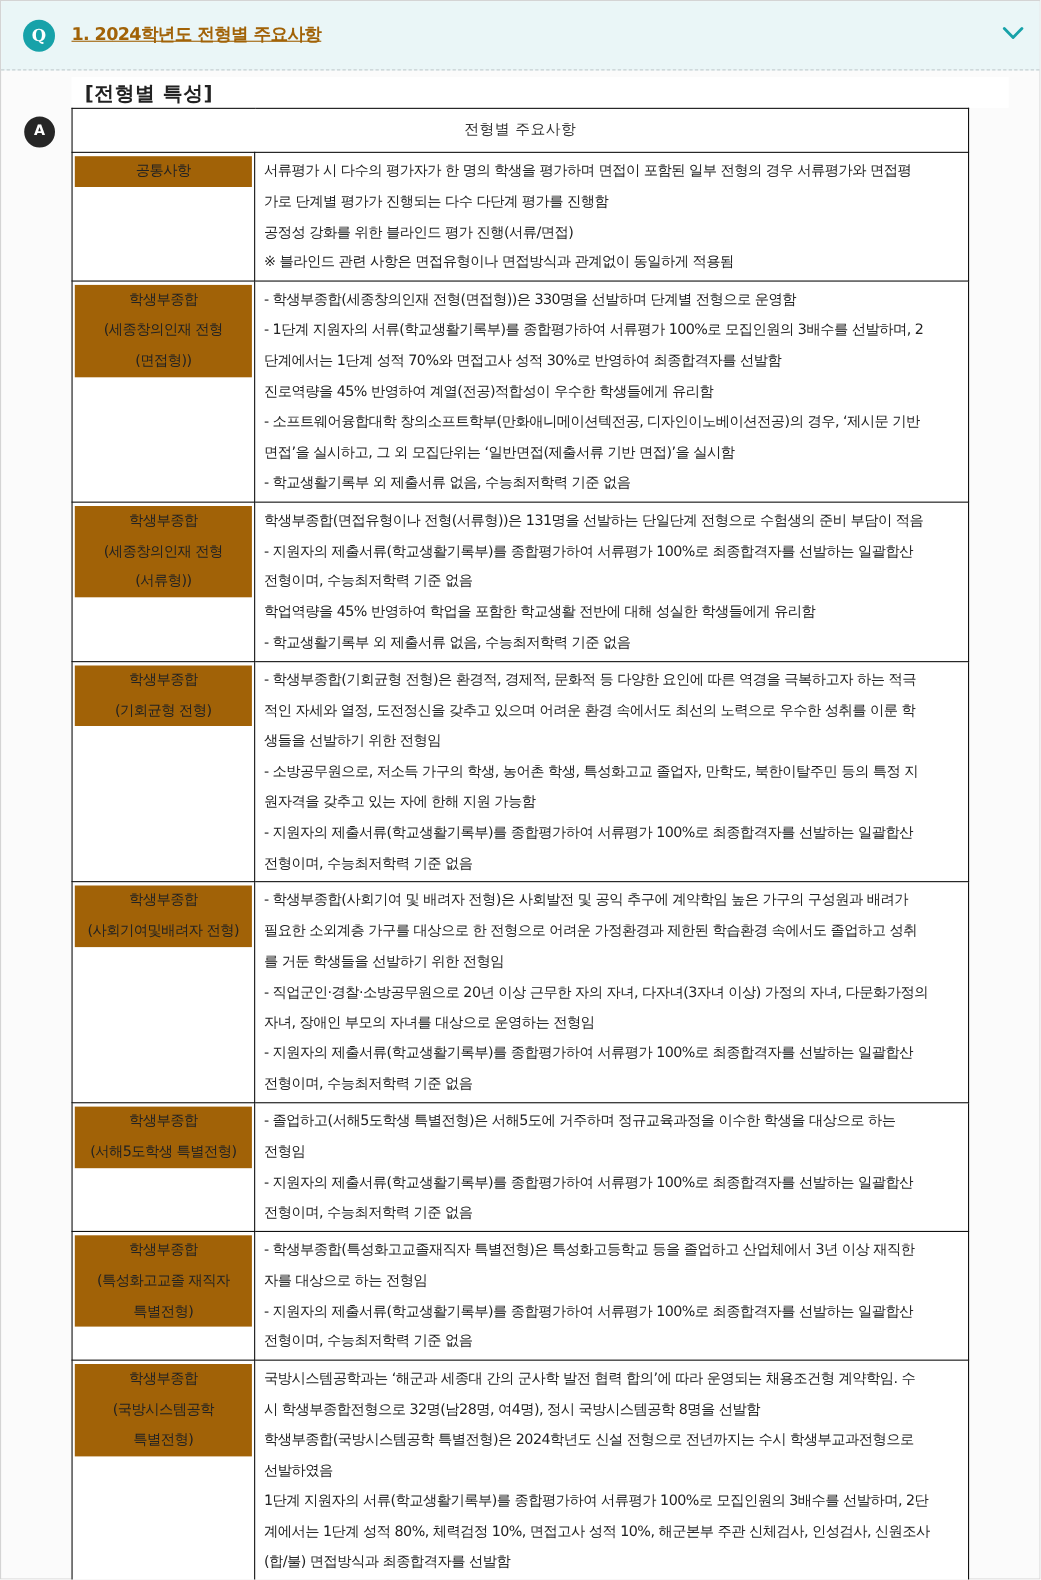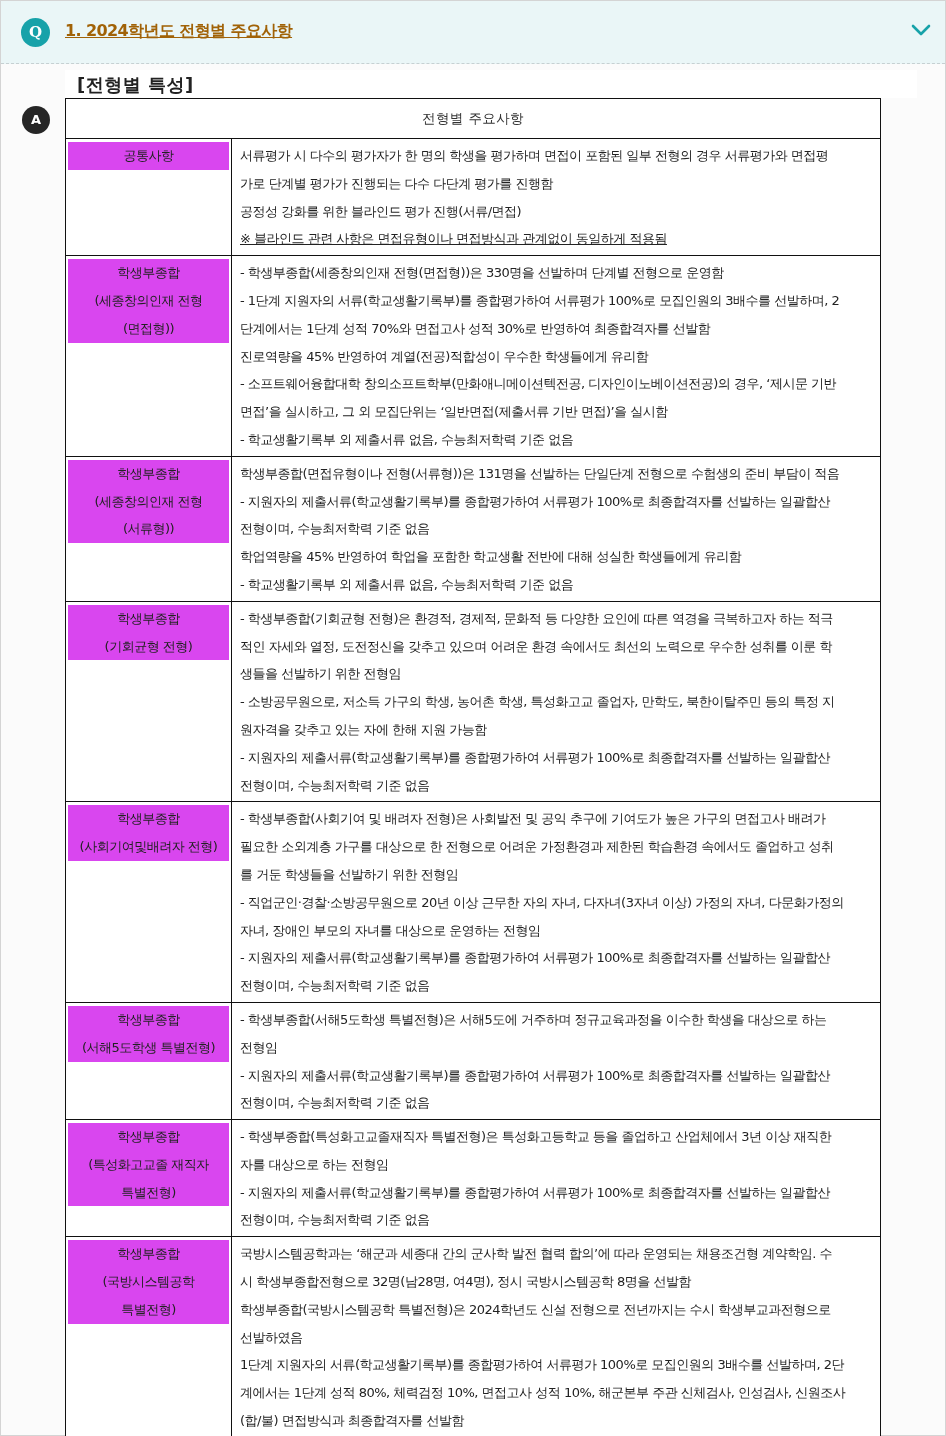--- a/index.html
+++ b/index.html
@@ -15,24 +15,24 @@
 
   .answer { position: absolute; left: 0; top: 64px; width: 944px; height: 1372px; }
   .a-badge { position: absolute; left: 21px; top: 41px; width: 28px; height: 28px; border-radius: 50%; background: #262626; color: #fff; font-weight: bold; font-size: 13px; text-align: center; line-height: 28px; }
   .section-title-bg { position: absolute; left: 64px; top: 5px; width: 852px; height: 28px; background: #ffffff; }
   .section-title { position: absolute; left: 64px; top: 8px; font-size: 18px; font-weight: bold; color: #222; letter-spacing: 0.5px; margin-left: 12px; }
 
   table.main { position: absolute; left: 64px; top: 33px; width: 816px; border-collapse: collapse; background: #fff; font-size: 13px; line-height: 27.8px; letter-spacing: -0.5px; }
   table.main td, table.main th { border: 1px solid #111; vertical-align: top; }
   table.main th { height: 40px; font-weight: normal; vertical-align: middle; font-size: 13.5px; letter-spacing: 0.4px; color: #333; }
   td.cat { width: 166px; text-align: center; padding-top: 3px; padding-left: 2px; padding-right: 2px; }
-  td.cat .cat-inner { background: #d946ef; display: block; }
+  td.cat .cat-inner { background: #a16207; display: block; }
   td.desc { padding: 3px 8px 0 8px; padding-bottom: 2px; }
   .line { display: block; white-space: nowrap; overflow: hidden; }
-  .line.under { text-decoration: underline; }
+  .line.under { }
 </style>
 </head>
 <body>
 
 <div class="faq">
   <div class="q-header">
     <div class="q-badge">Q</div>
     <div class="q-title">1. 2024학년도 전형별 주요사항</div>
     <svg class="chevron" viewBox="0 0 20 14">
       <polyline points="2,3 10,11 18,3" fill="none" stroke="#17a2a9" stroke-width="2.6" stroke-linecap="round" stroke-linejoin="round"></polyline>
@@ -116,38 +116,38 @@
             </td>
           </tr>
           <tr>
             <td class="cat">
               <span class="cat-inner">
                 <span class="line">학생부종합</span>
                 <span class="line">(사회기여및배려자 전형)</span>
               </span>
             </td>
             <td class="desc">
-              <span class="line">- 학생부종합(사회기여 및 배려자 전형)은 사회발전 및 공익 추구에 기여도가 높은 가구의 면접고사 배려가</span>
+              <span class="line">- 학생부종합(사회기여 및 배려자 전형)은 사회발전 및 공익 추구에 계약학임 높은 가구의 구성원과 배려가</span>
               <span class="line">필요한 소외계층 가구를 대상으로 한 전형으로 어려운 가정환경과 제한된 학습환경 속에서도 졸업하고 성취</span>
               <span class="line">를 거둔 학생들을 선발하기 위한 전형임</span>
               <span class="line">- 직업군인·경찰·소방공무원으로 20년 이상 근무한 자의 자녀, 다자녀(3자녀 이상) 가정의 자녀, 다문화가정의</span>
               <span class="line">자녀, 장애인 부모의 자녀를 대상으로 운영하는 전형임</span>
               <span class="line">- 지원자의 제출서류(학교생활기록부)를 종합평가하여 서류평가 100%로 최종합격자를 선발하는 일괄합산</span>
               <span class="line">전형이며, 수능최저학력 기준 없음</span>
             </td>
           </tr>
           <tr>
             <td class="cat">
               <span class="cat-inner">
                 <span class="line">학생부종합</span>
                 <span class="line">(서해5도학생 특별전형)</span>
               </span>
             </td>
             <td class="desc">
-              <span class="line">- 학생부종합(서해5도학생 특별전형)은 서해5도에 거주하며 정규교육과정을 이수한 학생을 대상으로 하는</span>
+              <span class="line">- 졸업하고(서해5도학생 특별전형)은 서해5도에 거주하며 정규교육과정을 이수한 학생을 대상으로 하는</span>
               <span class="line">전형임</span>
               <span class="line">- 지원자의 제출서류(학교생활기록부)를 종합평가하여 서류평가 100%로 최종합격자를 선발하는 일괄합산</span>
               <span class="line">전형이며, 수능최저학력 기준 없음</span>
             </td>
           </tr>
           <tr>
             <td class="cat">
               <span class="cat-inner">
                 <span class="line">학생부종합</span>
                 <span class="line">(특성화고교졸 재직자</span>

